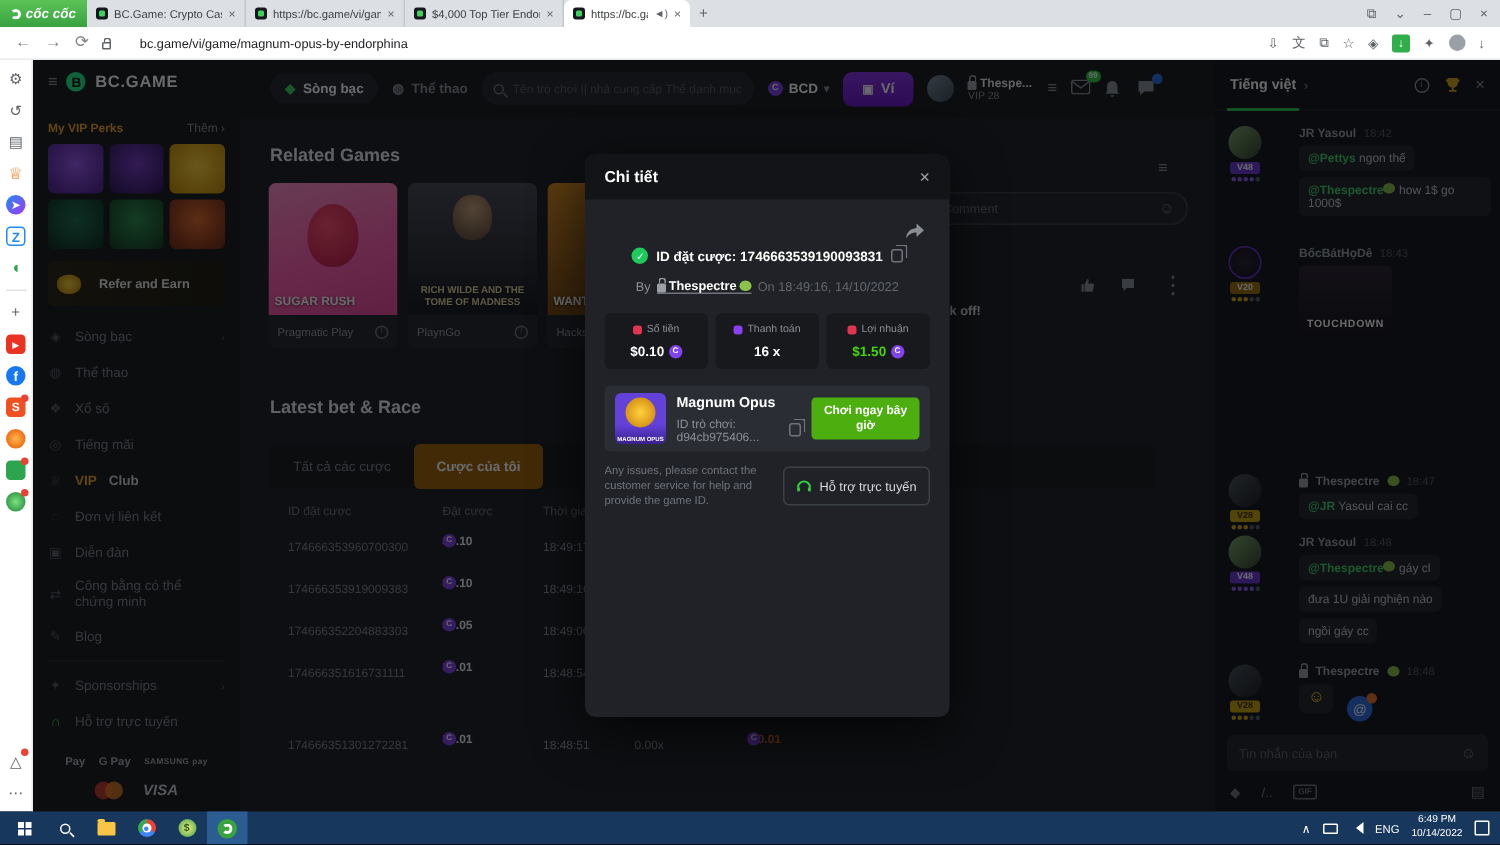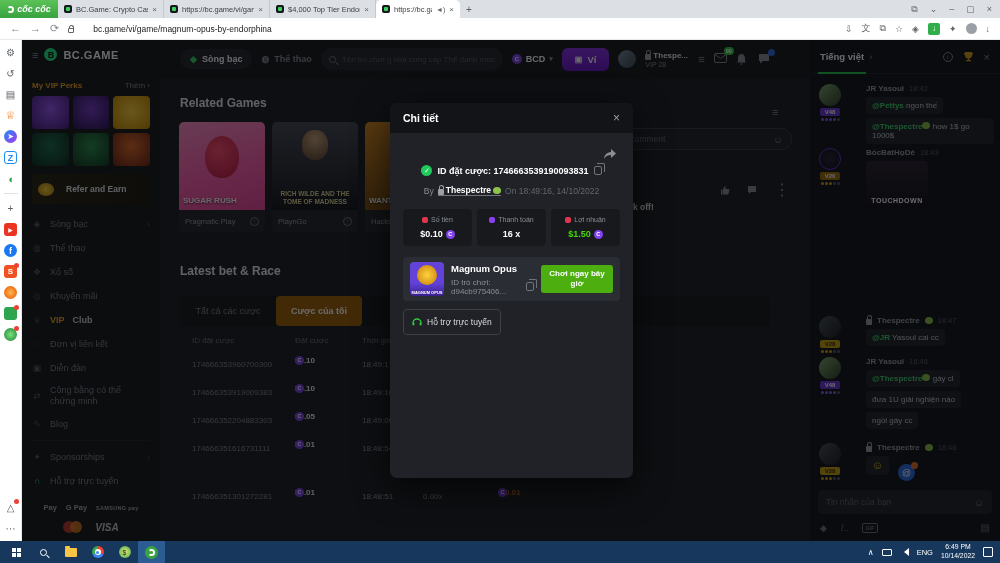--- a/index.html
+++ b/index.html
@@ -360,21 +360,21 @@
         <div class="bitem">
             <span class="bi">◍</span>
             <span>Thể thao</span>
           </div>
         <div class="bitem">
             <span class="bi">❖</span>
             <span>Xổ số</span>
           </div>
         <div class="bitem">
             <span class="bi">◎</span>
-            <span>Khuyến mãi</span>
+            <span>Tiếng mãi</span>
           </div>
         <div class="bitem">
             <span class="bi">♕</span>
             <span class="vipgold">VIP</span>
             <span class="vipclub">Club</span>
           </div>
         <div class="bitem">
             <span class="bi">◌</span>
             <span>Đơn vị liên kết</span>
           </div>
@@ -602,21 +602,21 @@
         <div class="mbody">
           <div class="mhead">
               <span>JR Yasoul</span>
               <span class="mtime">18:42</span>
             </div>
           <div class="bubble"><span class="mention">@Pettys</span><span> ngon thế</span></div>
           <div class="bubble"><span class="mention">@Thespectre</span><span class="ic-frog"></span><span> how 1$ go 1000$</span></div>
         </div>
       </div>
 
-      <div class="msg" style="top:108px">
+      <div class="msg" style="top:124px">
         <div class="mcol">
           <div class="avatar av-boc"></div>
           <div class="vbadge v20">V20</div>
           <div class="stars sg">
               <i></i>
               <i></i>
               <i></i>
               <i></i>
               <i></i>
             </div>
@@ -781,20 +781,21 @@
       <div class="ginfo">
         <div class="gtitle">Magnum Opus</div>
         <div class="gid">
             <span>ID trò chơi: d94cb975406...</span>
             <span class="ic-copy"></span>
           </div>
       </div>
       <div class="playbtn">Chơi ngay bây giờ</div>
     </div>
     <div class="notes">
+      <div class="notetext">Any issues, please contact the customer service for help and provide the game ID.</div>
       <div class="supbtn">
         <svg width="10" height="9" viewBox="0 0 10 9">
             <path d="M1 5 a4 4 0 0 1 8 0" fill="none" stroke="#2ecc40" stroke-width="1.4"></path>
             <rect x="0.4" y="4.6" width="2" height="3" rx="1" fill="#2ecc40"></rect>
             <rect x="7.6" y="4.6" width="2" height="3" rx="1" fill="#2ecc40"></rect>
           </svg>
         <span>Hỗ trợ trực tuyến</span>
       </div>
     </div>
   </div>

